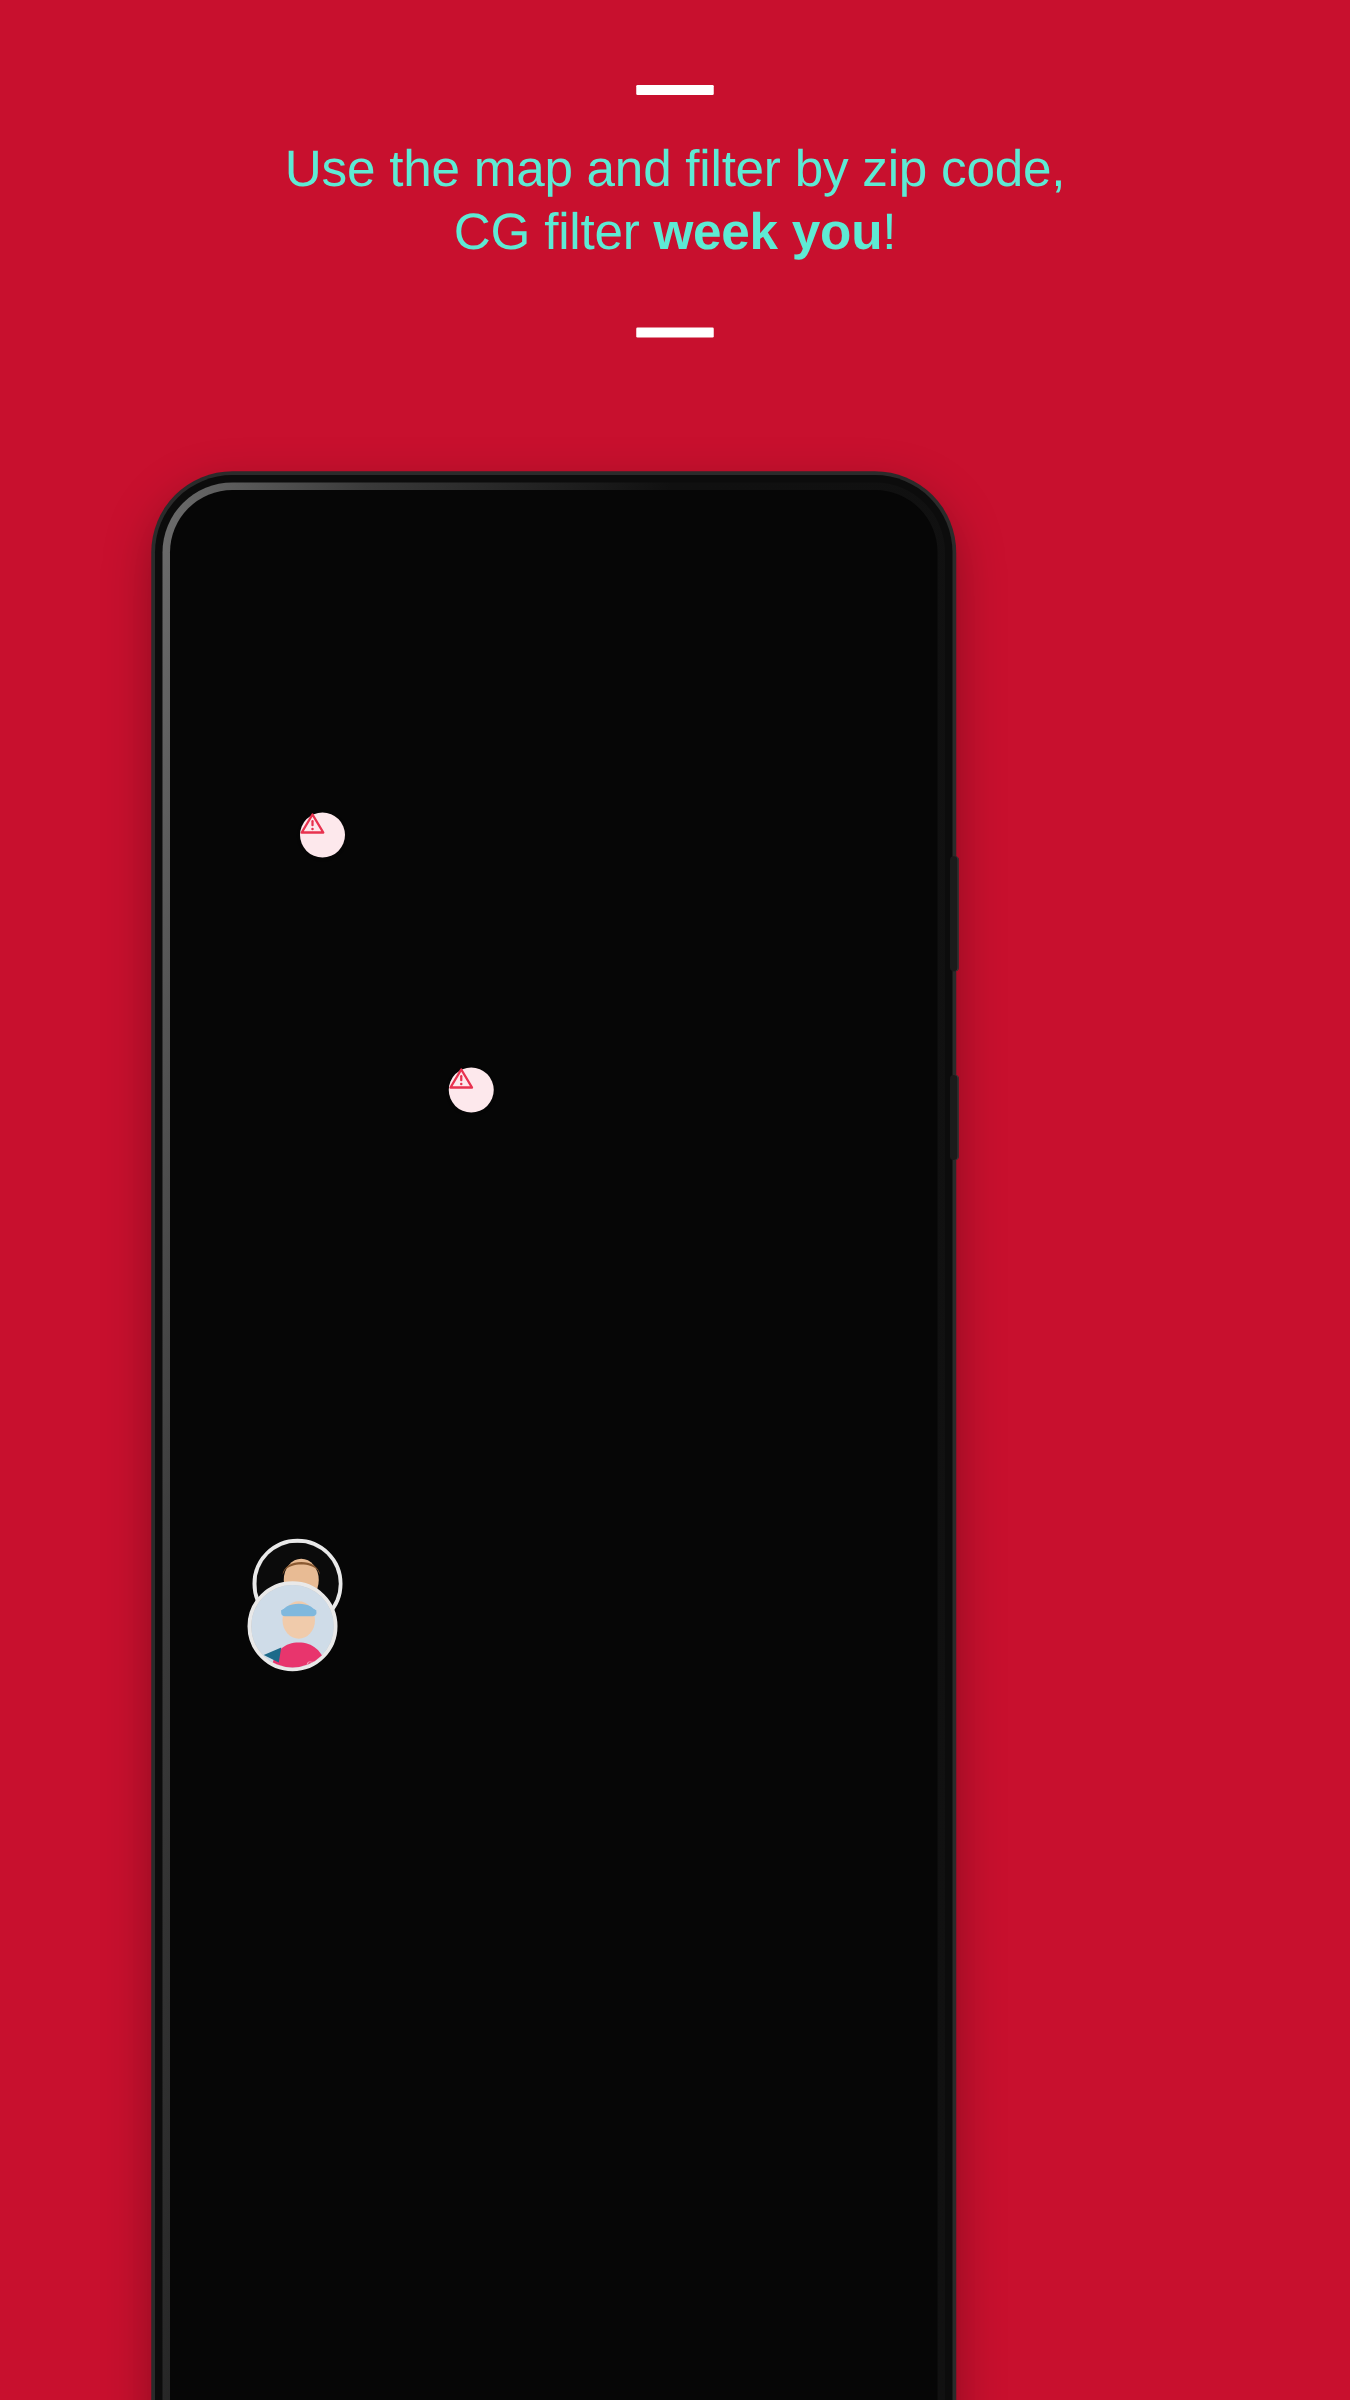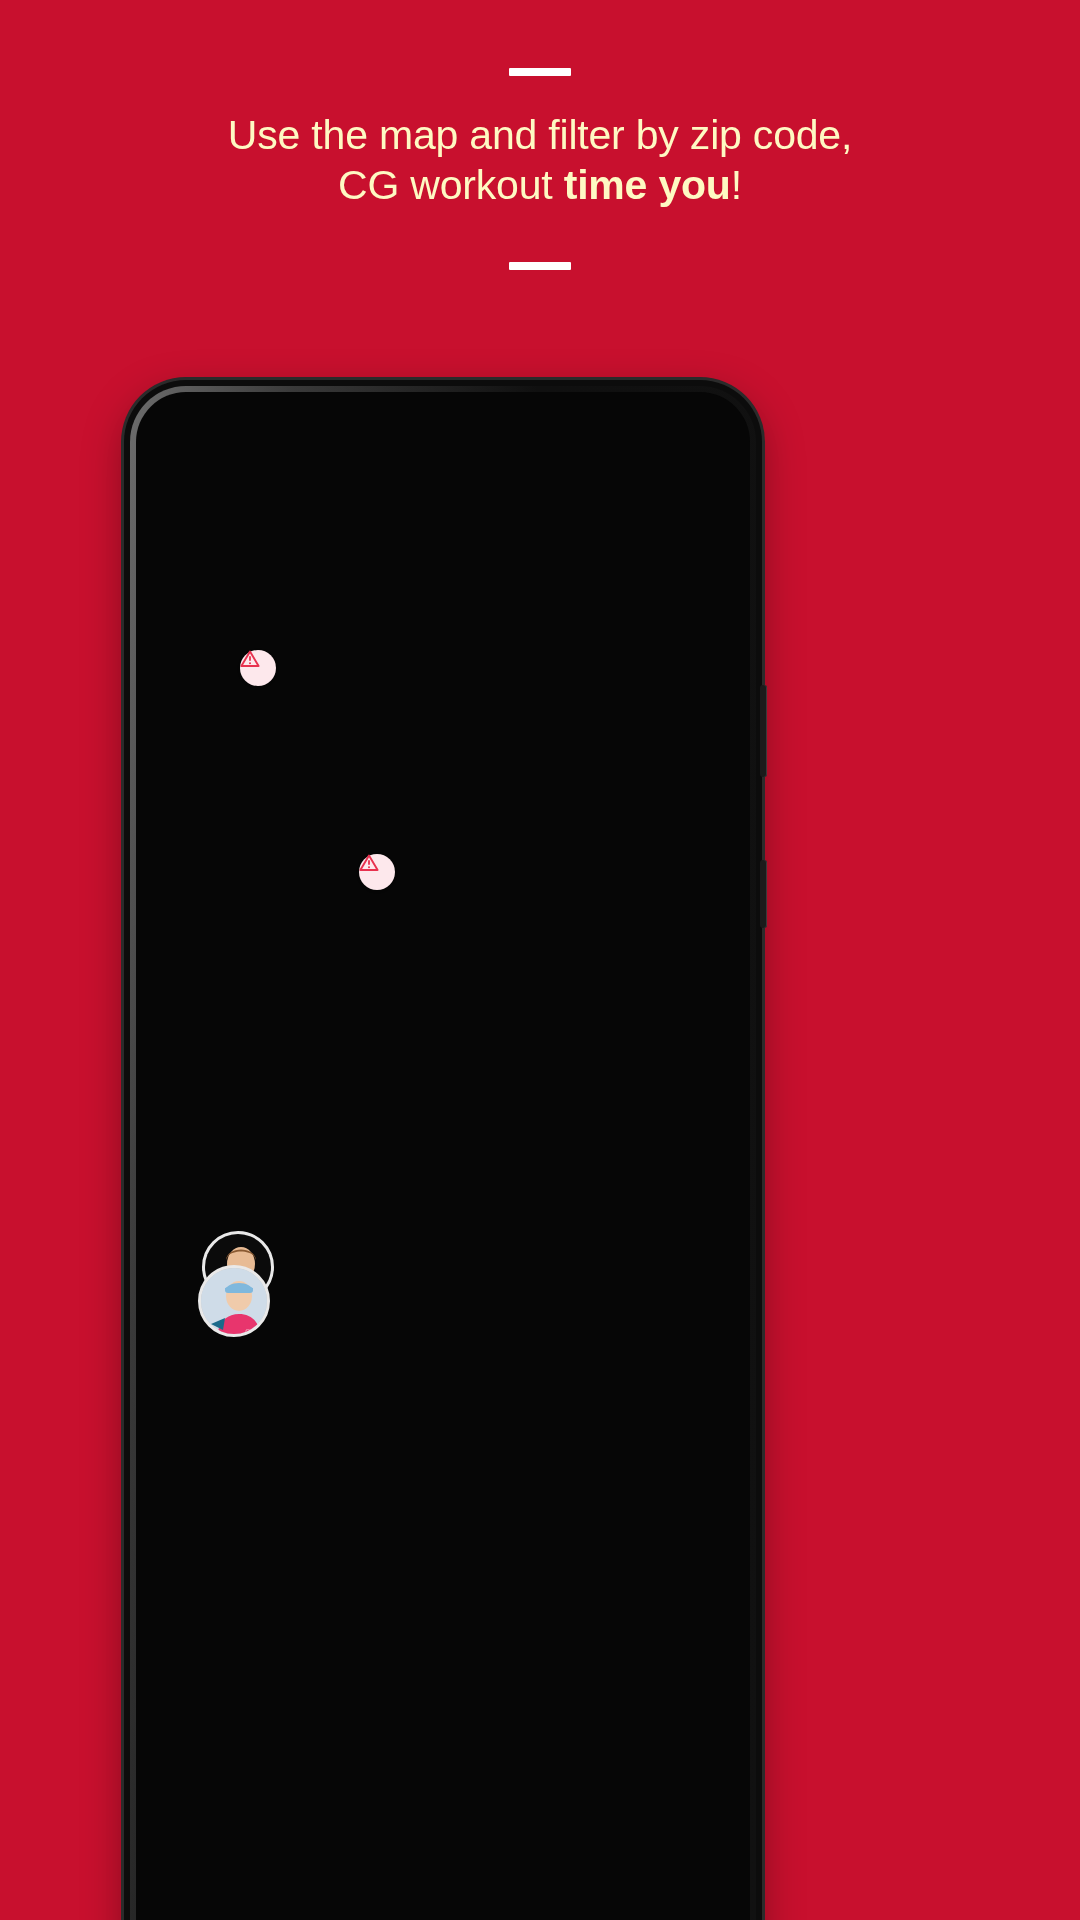--- a/index.html
+++ b/index.html
@@ -11,21 +11,21 @@
   }
 
   
   .promo { position:absolute; top:0; left:0; width:1080px; }
   .rule {
     width:62px; height:8px; background:#ffffff;
     margin:68px auto 0; border-radius:1px;
   }
   .rule.bottom { margin:52px auto 0; }
   .headline {
-    color:#fef9c3;
+    color:#5eead4;
     text-align:center;
     font-size:41px;
     line-height:1.22;
     font-weight:400;
     letter-spacing:-0.2px;
     padding:34px 60px 0;
   }
   .headline b { font-weight:700; }
 
   
@@ -218,21 +218,21 @@
   .navitem { flex:1; display:flex; flex-direction:column; align-items:center; gap:6px; }
   .ico { width:34px; height:34px; display:block; }
 </style>
 </head>
 <body>
 
 <div class="promo">
   <div class="rule"></div>
   <div class="headline">
     <div>Use the map and filter by zip code,</div>
-    <div><span>CG workout </span><b>time you</b><span>!</span></div>
+    <div><span>CG filter </span><b>week you</b><span>!</span></div>
   </div>
   <div class="rule bottom"></div>
 </div>
 
 <div class="phone">
   <div class="btn-side btn-power"></div>
   <div class="btn-side btn-vol"></div>
 
   <div class="screen">
 

